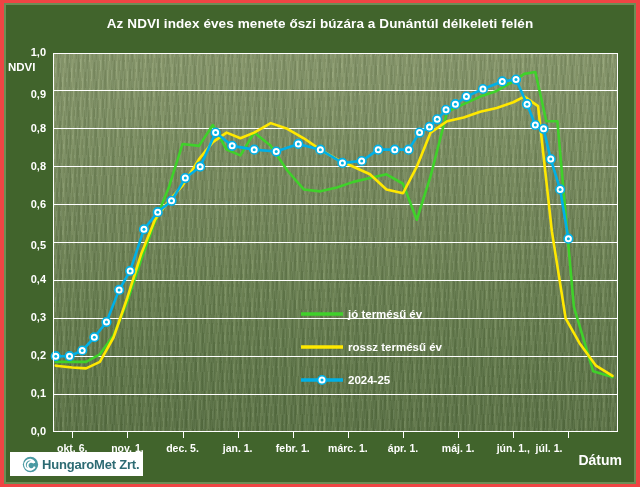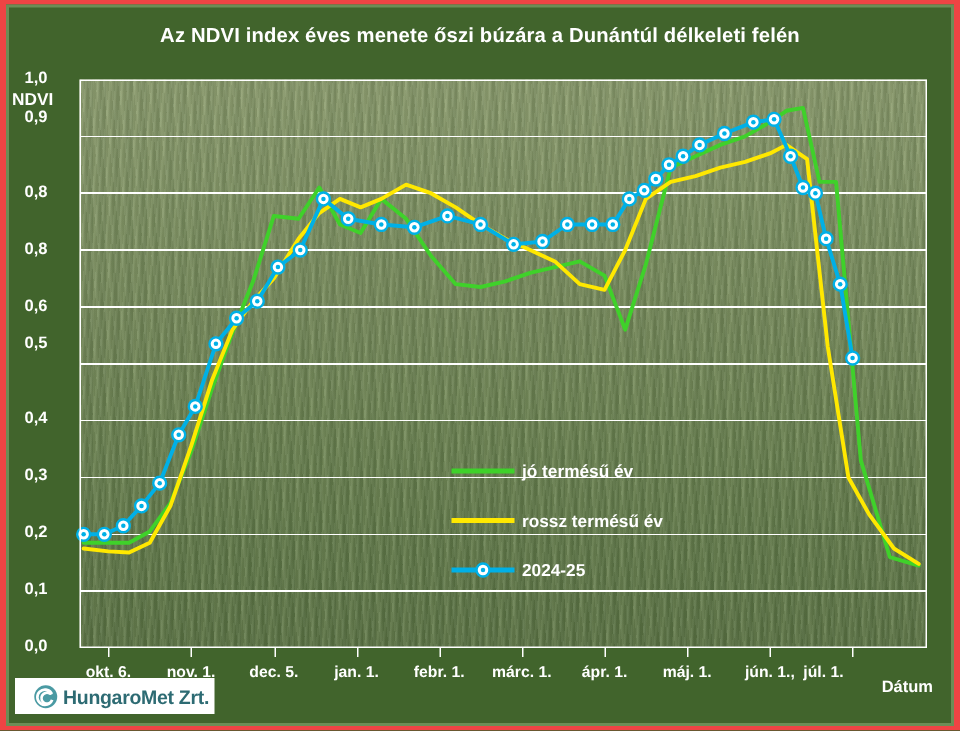--- a/index.html
+++ b/index.html
@@ -44,21 +44,21 @@
     top: 61px;
     color: #ffffff;
     font-size: 11.5px;
     font-weight: bold;
   }
   #date-axis-label {
     position: absolute;
     right: 18px;
     top: 452px;
     color: #ffffff;
-    font-size: 11px;
+    font-size: 14px;
     font-weight: bold;
   }
   #plot-wrap {
     position: absolute;
     left: 53px;
     top: 53px;
     width: 565px;
     height: 379px;
   }
   
@@ -83,21 +83,21 @@
     left: 0;
     top: 0;
     overflow: visible;
   }
   .ytick-label {
     position: absolute;
     right: 0;
     color: #ffffff;
     font-size: 11px;
     font-weight: bold;
-    text-align: center;
+    text-align: right;
     white-space: nowrap;
   }
   .xtick-label {
     position: absolute;
     color: #ffffff;
     font-size: 10.5px;
     font-weight: bold;
     text-align: center;
     white-space: nowrap;
     transform: translateX(-50%);
@@ -256,25 +256,25 @@
       </svg>
     <div id="plot-border"></div>
   </div>
 
   <div id="ytick-container">
       <div class="ytick-label" style="top: 425px; width: 44px; left: 2px;">0,0</div>
       <div class="ytick-label" style="top: 387.1px; width: 44px; left: 2px;">0,1</div>
       <div class="ytick-label" style="top: 349.2px; width: 44px; left: 2px;">0,2</div>
       <div class="ytick-label" style="top: 311.3px; width: 44px; left: 2px;">0,3</div>
       <div class="ytick-label" style="top: 273.4px; width: 44px; left: 2px;">0,4</div>
-      <div class="ytick-label" style="top: 223px; width: 44px; left: 2px;">0,5</div>
+      <div class="ytick-label" style="top: 239px; width: 44px; left: 2px;">0,5</div>
       <div class="ytick-label" style="top: 197.6px; width: 44px; left: 2px;">0,6</div>
       <div class="ytick-label" style="top: 159.7px; width: 44px; left: 2px;">0,8</div>
       <div class="ytick-label" style="top: 121.8px; width: 44px; left: 2px;">0,8</div>
-      <div class="ytick-label" style="top: 72px; width: 44px; left: 2px;">0,9</div>
+      <div class="ytick-label" style="top: 88px; width: 44px; left: 2px;">0,9</div>
       <div class="ytick-label" style="top: 46px; width: 44px; left: 2px;">1,0</div>
     </div>
   <div id="xtick-container">
       <div style="position: absolute; width: 1px; height: 6px; background: rgb(255, 255, 255); left: 72.2927px; top: 432px;"></div>
       <div class="xtick-label" style="left: 72.2927px; top: 442px;">okt. 6.</div>
       <div style="position: absolute; width: 1px; height: 6px; background: rgb(255, 255, 255); left: 127.415px; top: 432px;"></div>
       <div class="xtick-label" style="left: 127.415px; top: 442px;">nov. 1.</div>
       <div style="position: absolute; width: 1px; height: 6px; background: rgb(255, 255, 255); left: 182.537px; top: 432px;"></div>
       <div class="xtick-label" style="left: 182.537px; top: 442px;">dec. 5.</div>
       <div style="position: absolute; width: 1px; height: 6px; background: rgb(255, 255, 255); left: 237.659px; top: 432px;"></div>

